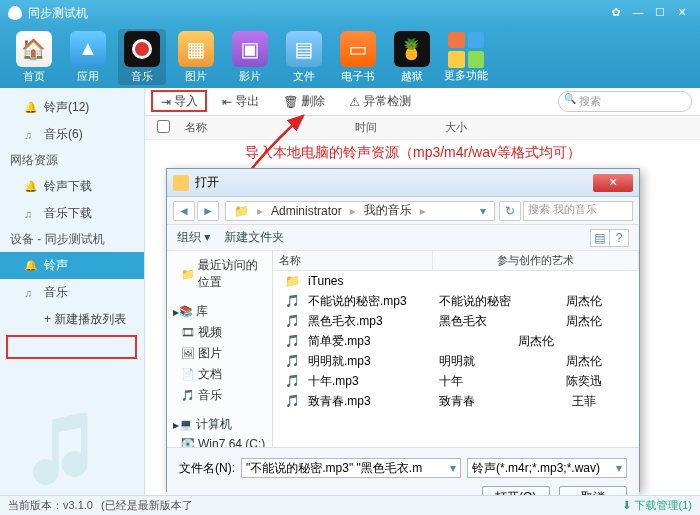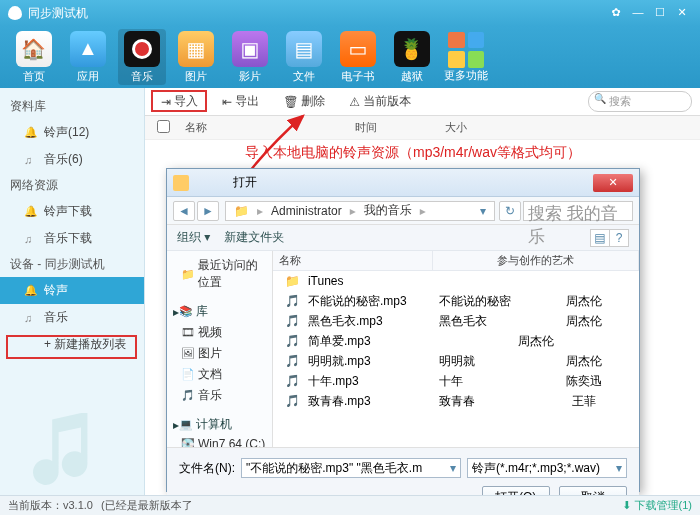--- a/index.html
+++ b/index.html
@@ -30,37 +30,37 @@
 .side-i .icn { width:14px; margin-right:6px; font-size:11px; color:#888; }
 .side-i.sel { background:#2fa6d6; color:#fff; }
 .side-i.sel .icn{color:#fff;}
 .selbox{position:absolute;left:6px;top:247px;width:131px;height:24px;border:2px solid #d33;pointer-events:none;}
 .bignote{position:absolute;bottom:10px;left:25px;width:80px;height:80px;opacity:.25;}
 .main { flex:1; position:relative; }
 .mtool { height:28px; border-bottom:1px solid #ddd; display:flex; align-items:center; padding:0 8px; }
 .mbtn { padding:2px 8px; margin-right:8px; cursor:pointer; color:#444; display:flex; align-items:center; }
 .mbtn .mi{margin-right:3px;font-size:12px;}
 .importbox{position:absolute;left:6px;top:2px;width:56px;height:22px;border:2px solid #d33;}
-.search { margin-left:auto; border:1px solid #ccc; border-radius:10px; padding:2px 8px 2px 20px; font-size:11px; color:#999; width:104px; position:relative; }
+.search { margin-left:auto; border:1px solid #ccc; border-radius:10px; padding:2px 8px 2px 20px; font-size:11px; color:#999; width:134px; position:relative; }
 .search::before{content:"🔍";position:absolute;left:5px;top:1px;font-size:10px;}
 .mhead { height:24px; background:#f7f7f7; border-bottom:1px solid #eee; display:flex; align-items:center; font-size:11px; color:#555; }
 .mhead span{padding:0 12px;}
 .callout{position:absolute;left:100px;top:56px;color:#d22;font-size:14px;}
 .arrow{position:absolute;left:38px;top:20px;width:150px;height:150px;pointer-events:none;}
 .dialog{position:absolute;left:166px;top:168px;width:474px;height:324px;background:#fff;border:1px solid #7a9ab5;box-shadow:3px 3px 10px rgba(0,0,0,.3);font-size:12px;}
-.dlg-title{height:28px;background:linear-gradient(#e8f1fa,#d5e5f5);display:flex;align-items:center;padding:0 6px;border-bottom:1px solid #b9cde0;gap:38px;}
+.dlg-title{height:28px;background:linear-gradient(#e8f1fa,#d5e5f5);display:flex;align-items:center;padding:0 6px;border-bottom:1px solid #b9cde0;}
 .dlg-title .dic{width:16px;height:16px;background:#fc6;margin-right:6px;border-radius:2px;}
 .dlg-title .dtt{flex:1;}
 .dlg-title .dx{width:40px;height:18px;background:linear-gradient(#e77,#c33);color:#fff;text-align:center;border-radius:2px;font-size:11px;cursor:pointer;line-height:17px;}
 .dlg-nav{height:28px;display:flex;align-items:center;padding:0 6px;border-bottom:1px solid #e0e0e0;background:#f5f8fb;}
 .dlg-nav .nbtn{width:22px;height:20px;border:1px solid #ccc;background:#fff;margin-right:2px;text-align:center;line-height:18px;color:#58a;cursor:pointer;border-radius:2px;}
 .dlg-nav .crumb{flex:1;border:1px solid #ccc;background:#fff;height:20px;display:flex;align-items:center;padding:0 4px;margin:0 4px;}
 .dlg-nav .crumb span{padding:0 4px;color:#333;}
 .dlg-nav .crumb .sep{color:#aaa;}
-.dlg-nav .sch{width:110px;border:1px solid #ccc;background:#fff;height:20px;padding:0 4px;color:#999;font-size:17px;}
+.dlg-nav .sch{width:110px;border:1px solid #ccc;background:#fff;height:20px;padding:0 4px;color:#999;font-size:11px;}
 .dlg-bar{height:26px;background:#f3f6fa;border-bottom:1px solid #e3e8ee;display:flex;align-items:center;padding:0 10px;color:#355;}
 .dlg-bar .bb{margin-right:14px;cursor:pointer;}
 .dlg-bar .vicons{margin-left:auto;display:flex;}
 .dlg-bar .vicons span{width:20px;height:18px;border:1px solid #ccc;background:#fff;margin-left:-1px;text-align:center;line-height:16px;color:#58a;cursor:pointer;}
 .dlg-body{display:flex;height:196px;}
 .dlg-tree{width:106px;border-right:1px solid #e0e0e0;background:#fafcfe;overflow:hidden;padding:4px 0;}
 .tnode{padding:2px 4px 2px 14px;color:#333;cursor:pointer;display:flex;align-items:center;}
 .tnode.grp{padding-left:6px;color:#244;}
 .tnode .ti{width:14px;margin-right:3px;font-size:11px;}
 .dlg-list{flex:1;overflow:hidden;}
@@ -131,21 +131,20 @@
         <span style="background:#4ae"></span>
         <span style="background:#fc4"></span>
         <span style="background:#8d5"></span>
       </div>
       <span>更多功能</span>
     </div>
 </div>
 
 <div class="body">
   <div class="sidebar">
-    <div class="side-h">资料库</div>
     <div class="side-i">
         <span class="icn">🔔</span>
         <span>铃声(12)</span>
       </div>
     <div class="side-i">
         <span class="icn">♫</span>
         <span>音乐(6)</span>
       </div>
     <div class="side-h">网络资源</div>
     <div class="side-i">
@@ -185,21 +184,21 @@
       <div class="mbtn">
           <span class="mi">⇤</span>
           <span>导出</span>
         </div>
       <div class="mbtn">
           <span class="mi">🗑</span>
           <span>删除</span>
         </div>
       <div class="mbtn">
           <span class="mi">⚠</span>
-          <span>当前版本</span>
+          <span>异常检测</span>
         </div>
       <div class="search">搜索</div>
     </div>
     <div class="mhead">
       <span style="width:28px"><input type="checkbox" style=""></span>
       <span style="width:170px">名称</span>
       <span style="width:90px">时间</span>
       <span>大小</span>
     </div>
     <div class="callout">导入本地电脑的铃声资源（mp3/m4r/wav等格式均可）</div>

